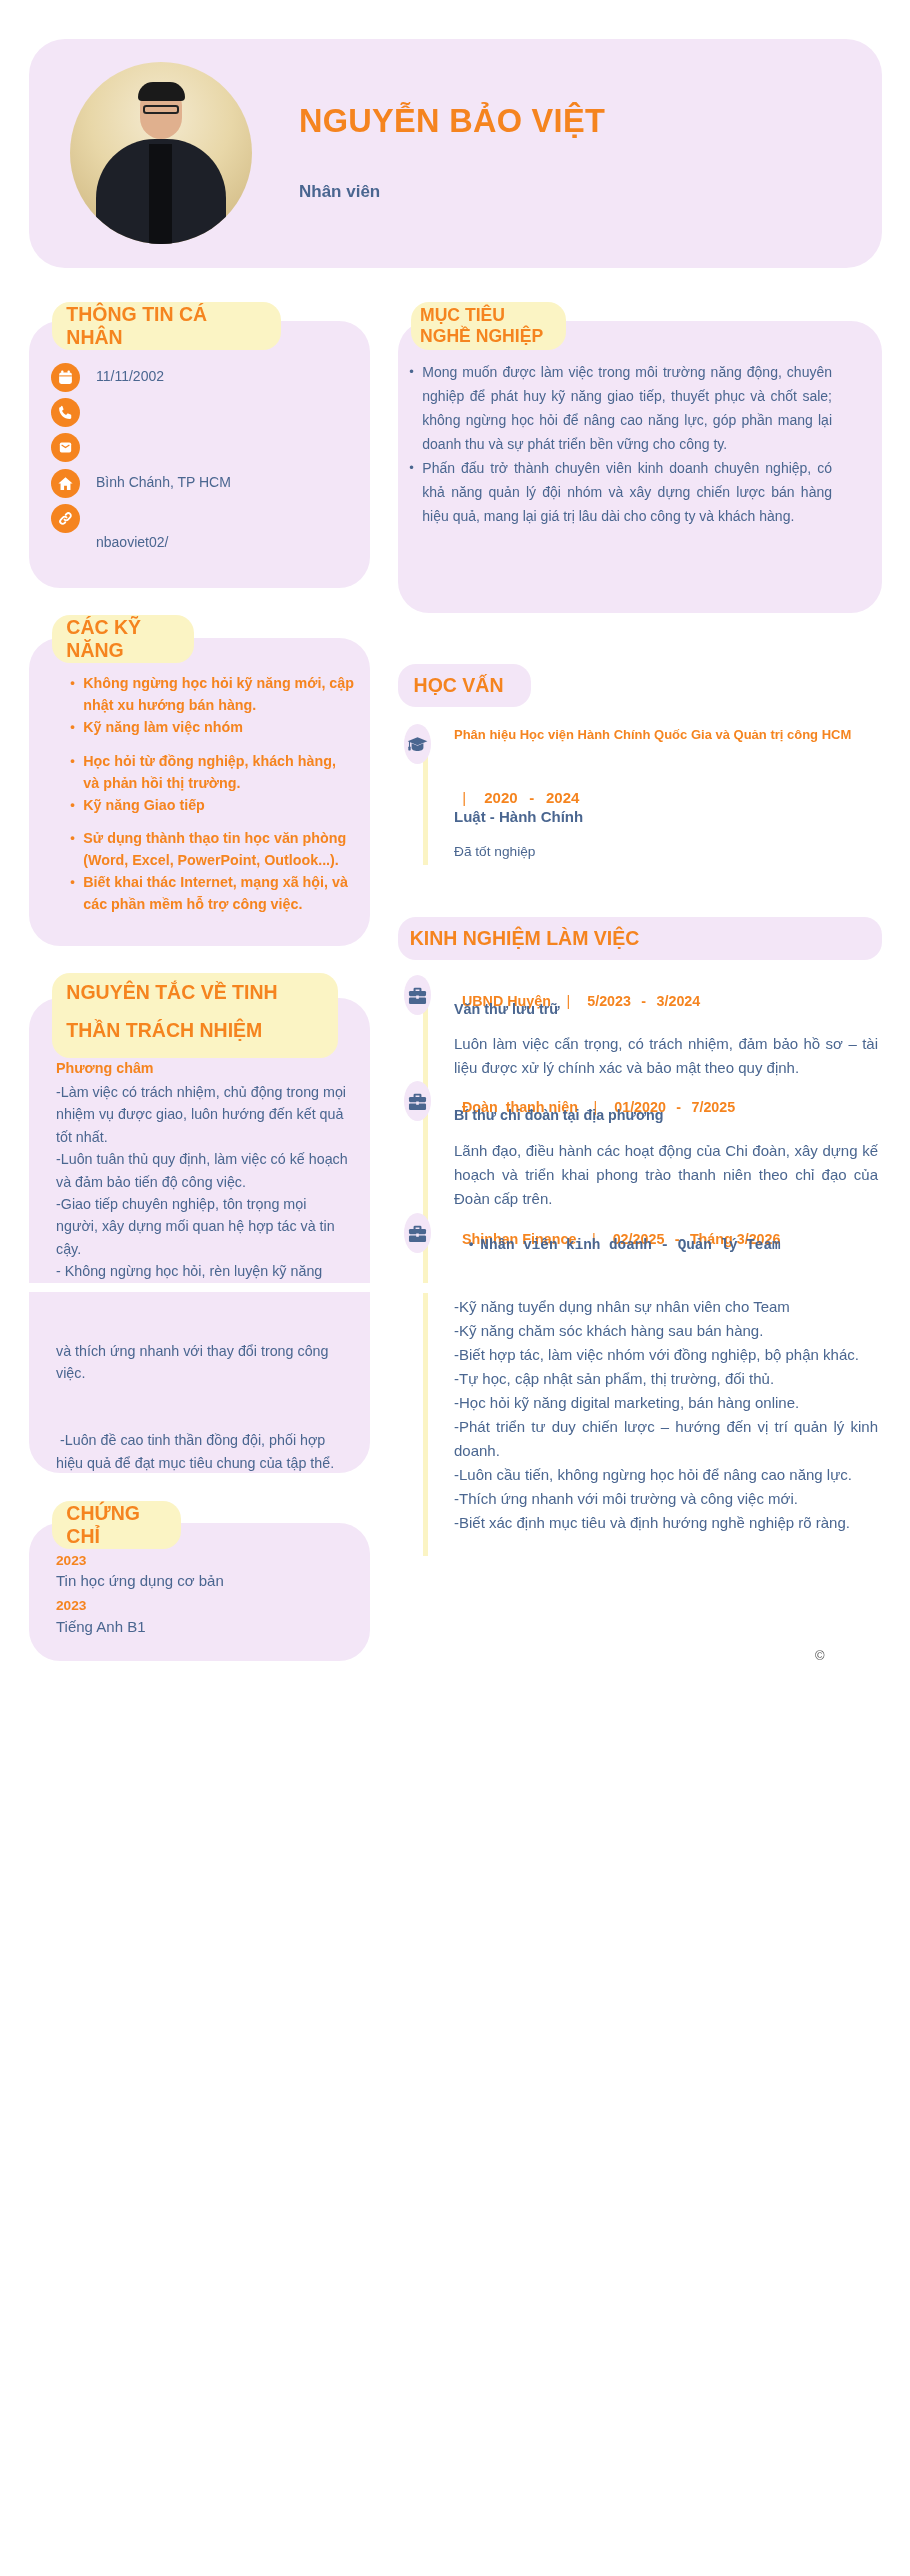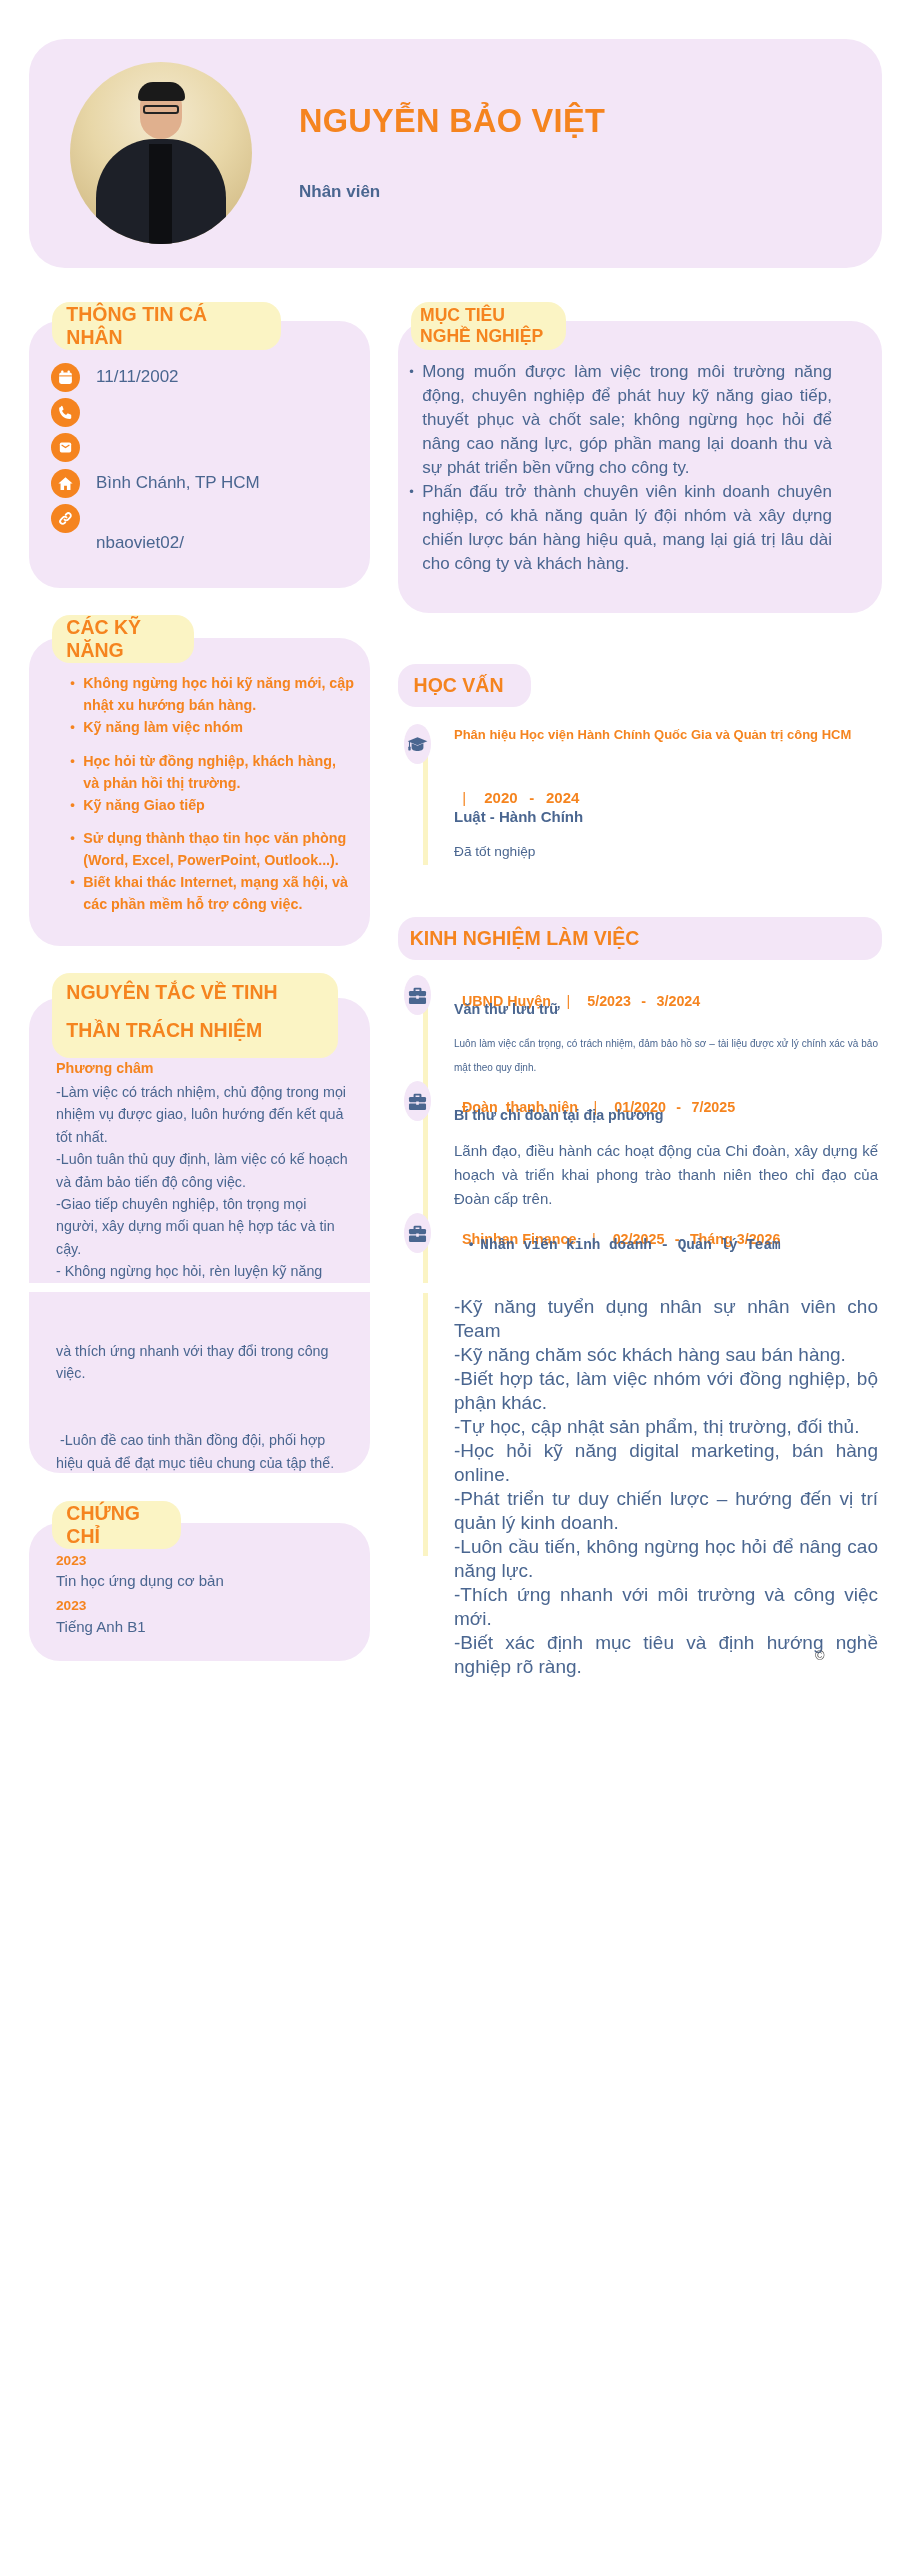--- a/index.html
+++ b/index.html
@@ -5,21 +5,21 @@
   html, body { margin:0; padding:0; background:#ffffff; }
   body { width:910px; height:2576px; position:relative; overflow:hidden;
          font-family:"Liberation Sans", "DejaVu Sans", sans-serif; color:#4A6690; }
   .abs { position:absolute; }
   .box { position:absolute; background:#F3E6F7; border-radius:31px; }
   .pill { position:absolute; background:#FBF4C4; border-radius:18px; color:#F5841F;
           font-weight:bold; font-size:19.5px; box-sizing:border-box; padding:0 14.3px; display:flex; align-items:center; }
   .pill.purple { background:#F3E6F7; }
   .orange { color:#F5841F; }
   .blue { color:#4A6690; }
-  .txt { font-size:17px; line-height:23.4px; }
+  .txt { font-size:14px; line-height:23.4px; }
 
   
   .photo { position:absolute; left:70px; top:62px; width:182px; height:182px; border-radius:50%; overflow:hidden;
            background: radial-gradient(circle at 50% 30%, #f4ead0 0%, #e8d7a8 45%, #c9b078 100%); }
   .photo .suit { position:absolute; left:26px; top:77px; width:130px; height:130px; background:#1d2028; border-radius:59px 59px 0 0; }
   .photo .head { position:absolute; left:70px; top:25px; width:42px; height:52px; background:#e0b08e; border-radius:19.5px 19.5px 22px 22px; }
   .photo .hair { position:absolute; left:68px; top:19.5px; width:47px; height:19.5px; background:#1a1a1a; border-radius:19.5px 19.5px 5.2px 5.2px; }
   .photo .glasses { position:absolute; left:73px; top:43px; width:36px; height:9px; border:2px solid #222; border-radius:3.3px; box-sizing:border-box; }
   .photo .shirt { position:absolute; left:79px; top:82px; width:23.4px; height:111px; background:#0e0f12; }
 
@@ -179,21 +179,21 @@
       <path d="M12 4 h8 a2 2 0 0 1 2 2 v3 h-3 v-2 h-6 v2 h-3 v-3 a2 2 0 0 1 2 -2z" fill="#4A6690"></path>
       <rect x="3" y="9" width="26" height="8" rx="2" fill="#4A6690"></rect>
       <rect x="3" y="19" width="26" height="10" rx="2" fill="#4A6690"></rect>
       <rect x="14" y="16" width="4" height="5" fill="#F3E6F7"></rect>
     </svg>
 </div>
 <div class="abs orange" style="left:454px; top:977px; font-size:14.3px; font-weight:bold; white-space:pre;">
   <span>UBND Huyện</span><span style="display:inline-block;width:15.6px;"></span><span style="font-weight:normal;">|</span><span style="display:inline-block;width:17px;"></span><span>5/2023</span><span style="display:inline-block;width:10.4px;"></span><span>-</span><span style="display:inline-block;width:10.4px;"></span><span>3/2024</span>
 </div>
 <div class="abs blue" style="left:454px; top:1001px; font-size:14.3px; font-weight:bold;">Văn thư lưu trữ</div>
-<div class="abs txt blue justify" style="left:454px; top:1032px; width:424px; font-size:10px; line-height:24px;">Luôn làm việc cẩn trọng, có trách nhiệm, đảm bảo hồ sơ – tài liệu được xử lý chính xác và bảo mật theo quy định.</div>
+<div class="abs txt blue justify" style="left:454px; top:1032px; width:424px; font-size:15px; line-height:24px;">Luôn làm việc cẩn trọng, có trách nhiệm, đảm bảo hồ sơ – tài liệu được xử lý chính xác và bảo mật theo quy định.</div>
 
 <div class="tl-ic" style="left:404px; top:1081px; width:27px; height:40px; border-radius:13.7px/20px;">
   <svg viewBox="0 0 32 32">
       <path d="M12 4 h8 a2 2 0 0 1 2 2 v3 h-3 v-2 h-6 v2 h-3 v-3 a2 2 0 0 1 2 -2z" fill="#4A6690"></path>
       <rect x="3" y="9" width="26" height="8" rx="2" fill="#4A6690"></rect>
       <rect x="3" y="19" width="26" height="10" rx="2" fill="#4A6690"></rect>
       <rect x="14" y="16" width="4" height="5" fill="#F3E6F7"></rect>
     </svg>
 </div>
 <div class="abs orange" style="left:454px; top:1083px; font-size:14.3px; font-weight:bold; white-space:pre;">
@@ -209,21 +209,21 @@
       <rect x="3" y="19" width="26" height="10" rx="2" fill="#4A6690"></rect>
       <rect x="14" y="16" width="4" height="5" fill="#F3E6F7"></rect>
     </svg>
 </div>
 <div class="abs orange" style="left:454px; top:1215px; font-size:14.3px; font-weight:bold; white-space:pre;">
   <span>Shinhan Finance</span><span style="display:inline-block;width:15.6px;"></span><span style="font-weight:normal;">|</span><span style="display:inline-block;width:17px;"></span><span>02/2025</span><span style="display:inline-block;width:10.4px;"></span><span>-</span><span style="display:inline-block;width:10.4px;"></span><span>Tháng 3/2026</span>
 </div>
 <ul class="bul abs blue" style="left:466px; top:1237px; font-size:14.3px; font-weight:bold;font-family:Liberation Mono, monospace;">
   <li>Nhân viên kinh doanh - Quản lý Team</li>
 </ul>
-<div class="abs blue" style="left:454px; top:1295px; width:424px; font-size:19px; line-height:24px; text-align:justify;">
+<div class="abs blue" style="left:454px; top:1295px; width:424px; font-size:15px; line-height:24px; text-align:justify;">
   <div>-Kỹ năng tuyển dụng nhân sự nhân viên cho Team</div>
   <div>-Kỹ năng chăm sóc khách hàng sau bán hàng.</div>
   <div>-Biết hợp tác, làm việc nhóm với đồng nghiệp, bộ phận khác.</div>
   <div>-Tự học, cập nhật sản phẩm, thị trường, đối thủ.</div>
   <div>-Học hỏi kỹ năng digital marketing, bán hàng online.</div>
   <div>-Phát triển tư duy chiến lược – hướng đến vị trí quản lý kinh doanh.</div>
   <div>-Luôn cầu tiến, không ngừng học hỏi để nâng cao năng lực.</div>
   <div>-Thích ứng nhanh với môi trường và công việc mới.</div>
   <div>-Biết xác định mục tiêu và định hướng nghề nghiệp rõ ràng.</div>
 </div>

